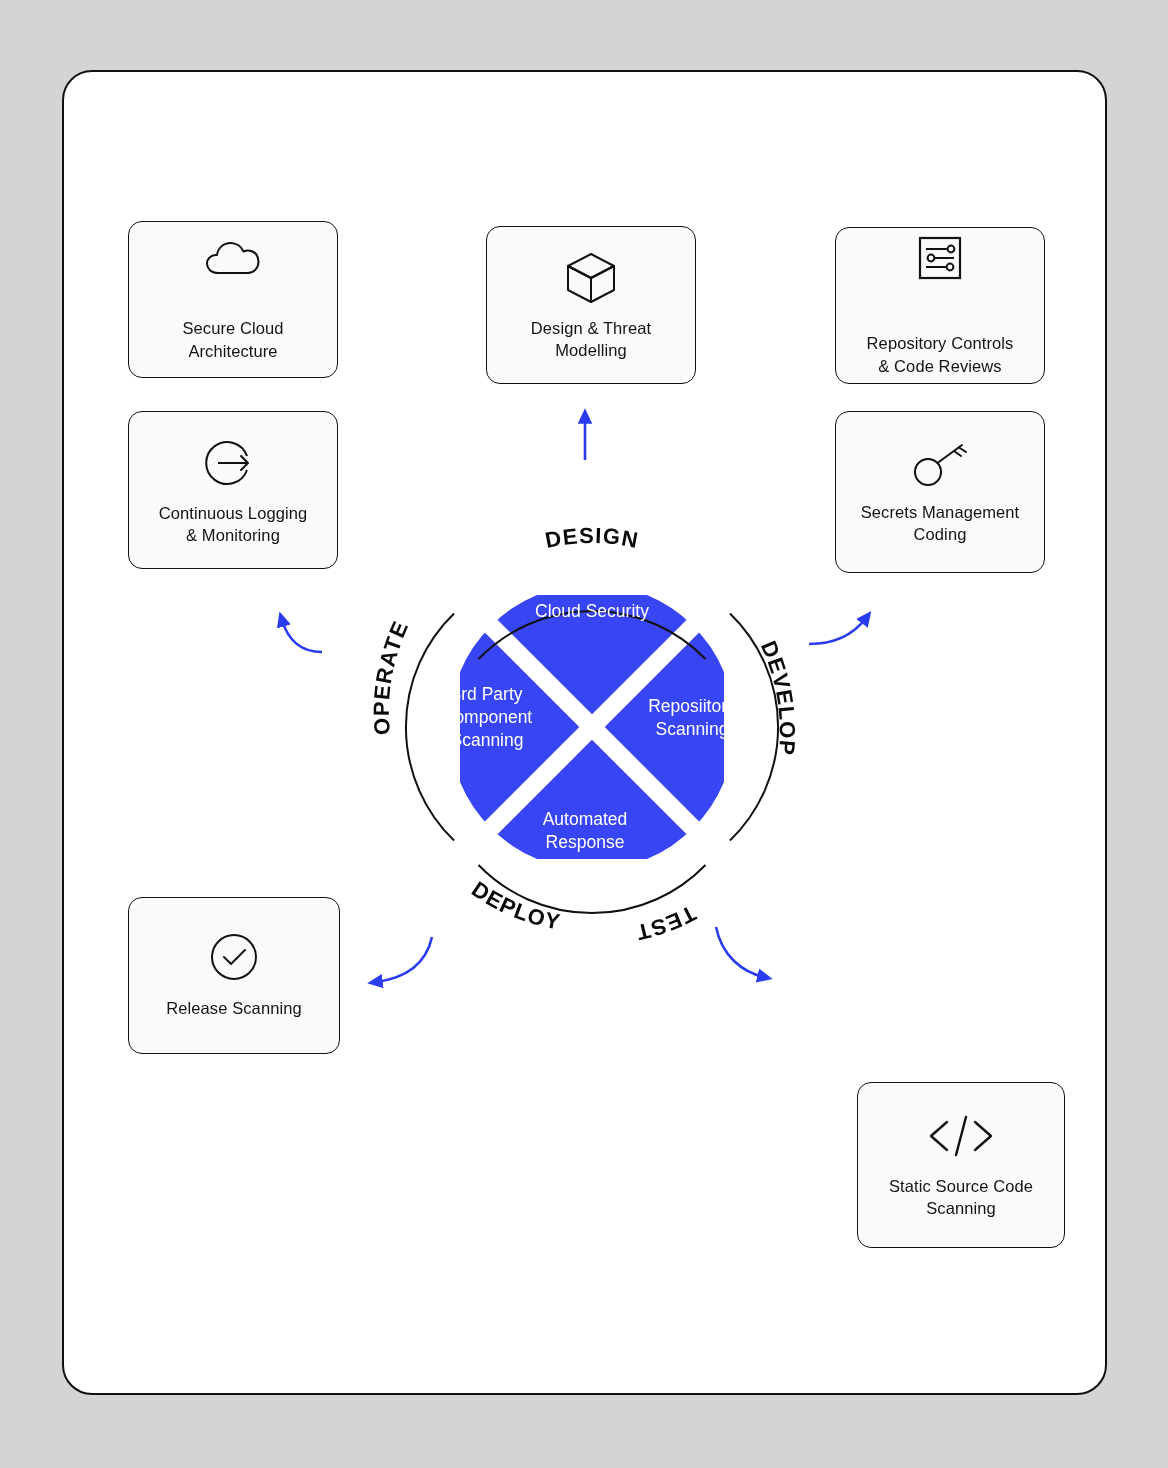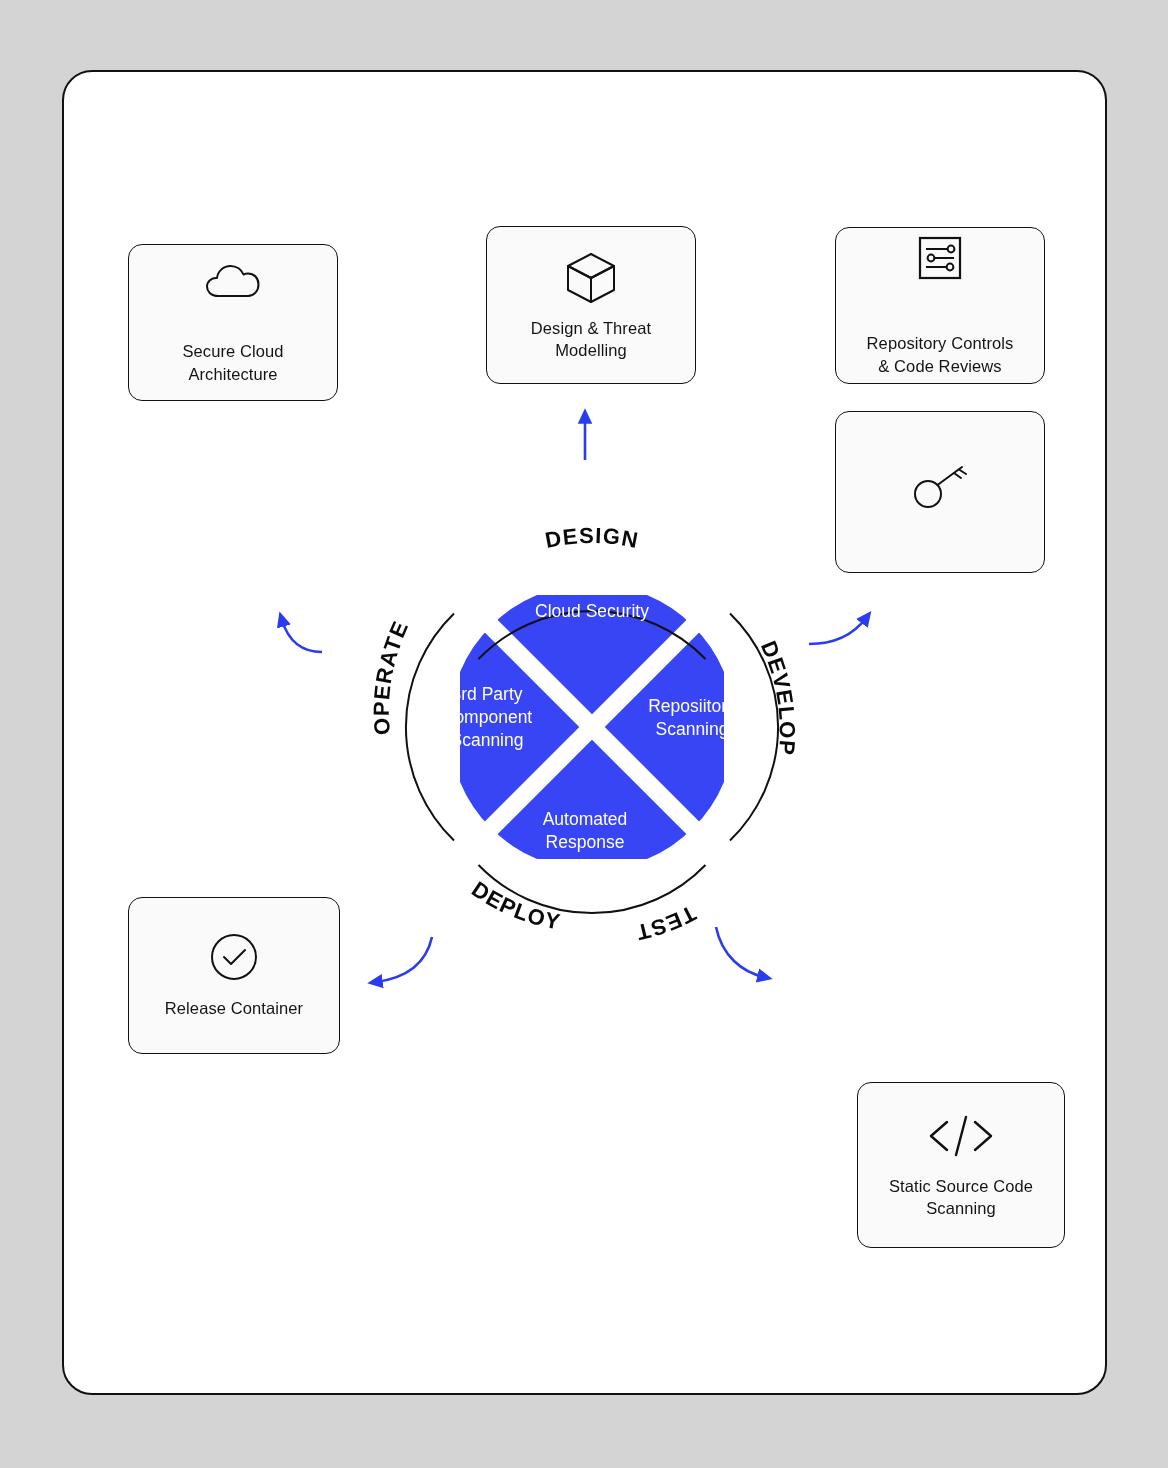--- a/index.html
+++ b/index.html
@@ -81,39 +81,50 @@
     font-size: 22px;
     font-weight: bold;
     letter-spacing: 1.1px;
   }
 </style>
 </head>
 <body>
 
 <div id="frame">
 
-  <div class="card" id="card-secure-cloud" style="left:64px; top:172px;gap:28px;">
+  <div class="card" id="card-secure-cloud" style="left:64px; top:149px;gap:28px;">
     <span class="icon">
       <svg width="58" height="42" viewBox="0 0 58 42">
         <path d="M14.5 36 C6.5 36 3 31 3 26.5 C3 21.5 7.5 17.5 13 18 C13.8 11 19.5 6 26.5 6 C32.5 6 37.5 9.5 39.5 14.5 C40.8 13.8 42.3 13.4 44 13.4 C50 13.4 54.5 18 54.5 24.5 C54.5 31 50 36 44 36 Z" fill="none" stroke="#111" stroke-width="2" stroke-linejoin="round"></path>
       </svg>
     </span>
     <div class="lbl">Secure Cloud
 Architecture</div>
   </div>
 
+  <div class="card" id="card-continuous-logging" style="left:64px; top:339px;">
+    <span class="icon">
+      <svg width="58" height="58" viewBox="0 0 58 58">
+        <path d="M43 22 A21 21 0 1 0 43 36" fill="none" stroke="#111" stroke-width="2"></path>
+        <line x1="14" y1="29" x2="44" y2="29" stroke="#111" stroke-width="2"></line>
+        <polyline points="37,22 44,29 37,36" fill="none" stroke="#111" stroke-width="2" stroke-linejoin="round" stroke-linecap="round"></polyline>
+      </svg>
+    </span>
+    <div class="lbl">Continuous Logging
+&amp; Monitoring</div>
+  </div>
 
   <div class="card" id="card-release-approval" style="left:64px; top:825px;">
     <span class="icon" style="margin-bottom:14px;">
       <svg width="52" height="52" viewBox="0 0 52 52">
         <circle cx="26" cy="26" r="22" fill="none" stroke="#111" stroke-width="2"></circle>
         <polyline points="16,26 23,33 37,19" fill="none" stroke="#111" stroke-width="2" stroke-linecap="round" stroke-linejoin="round"></polyline>
       </svg>
     </span>
-    <div class="lbl">Release Container</div>
+    <div class="lbl">Release Scanning</div>
   </div>
 
   <div class="card" id="card-design-threat" style="left:422px; top:154px;">
     <span class="icon">
       <svg width="56" height="58" viewBox="0 0 56 58">
         <polygon points="28,5 51,17 51,41 28,53 5,41 5,17" fill="none" stroke="#111" stroke-width="2" stroke-linejoin="round" style="display:none"></polygon>
         <path d="M28 5 L51 17 L28 29 L5 17 Z" fill="none" stroke="#111" stroke-width="2" stroke-linejoin="round"></path>
         <path d="M5 17 L5 41 L28 53 L28 29 Z" fill="none" stroke="#111" stroke-width="2" stroke-linejoin="round"></path>
         <path d="M51 17 L51 41 L28 53 L28 29 Z" fill="none" stroke="#111" stroke-width="2" stroke-linejoin="round"></path>
       </svg>
@@ -140,20 +151,22 @@
 
   <div class="card" id="card-secrets-mgmt" style="left:771px; top:339px;">
     <span class="icon">
       <svg width="62" height="52" viewBox="0 0 62 52">
         <circle cx="19" cy="33" r="13" fill="none" stroke="#111" stroke-width="2"></circle>
         <line x1="28.5" y1="24" x2="53" y2="6" stroke="#111" stroke-width="2" stroke-linecap="round"></line>
         <line x1="45" y1="12" x2="52" y2="17" stroke="#111" stroke-width="2" stroke-linecap="round"></line>
         <line x1="50" y1="8.5" x2="57" y2="13" stroke="#111" stroke-width="2" stroke-linecap="round"></line>
       </svg>
     </span>
+    <div class="lbl">Secrets Management
+Coding</div>
   </div>
 
 
   <div class="card" id="card-sast" style="left:773px; top:1010px;">
     <span class="icon" style="margin-bottom:14px;">
       <svg width="72" height="50" viewBox="0 0 72 50">
         <polyline points="22,11 6,25 22,39" fill="none" stroke="#111" stroke-width="2.4" stroke-linecap="round" stroke-linejoin="round"></polyline>
         <polyline points="50,11 66,25 50,39" fill="none" stroke="#111" stroke-width="2.4" stroke-linecap="round" stroke-linejoin="round"></polyline>
         <line x1="41" y1="6" x2="31" y2="44" stroke="#111" stroke-width="2.4" stroke-linecap="round"></line>
       </svg>

